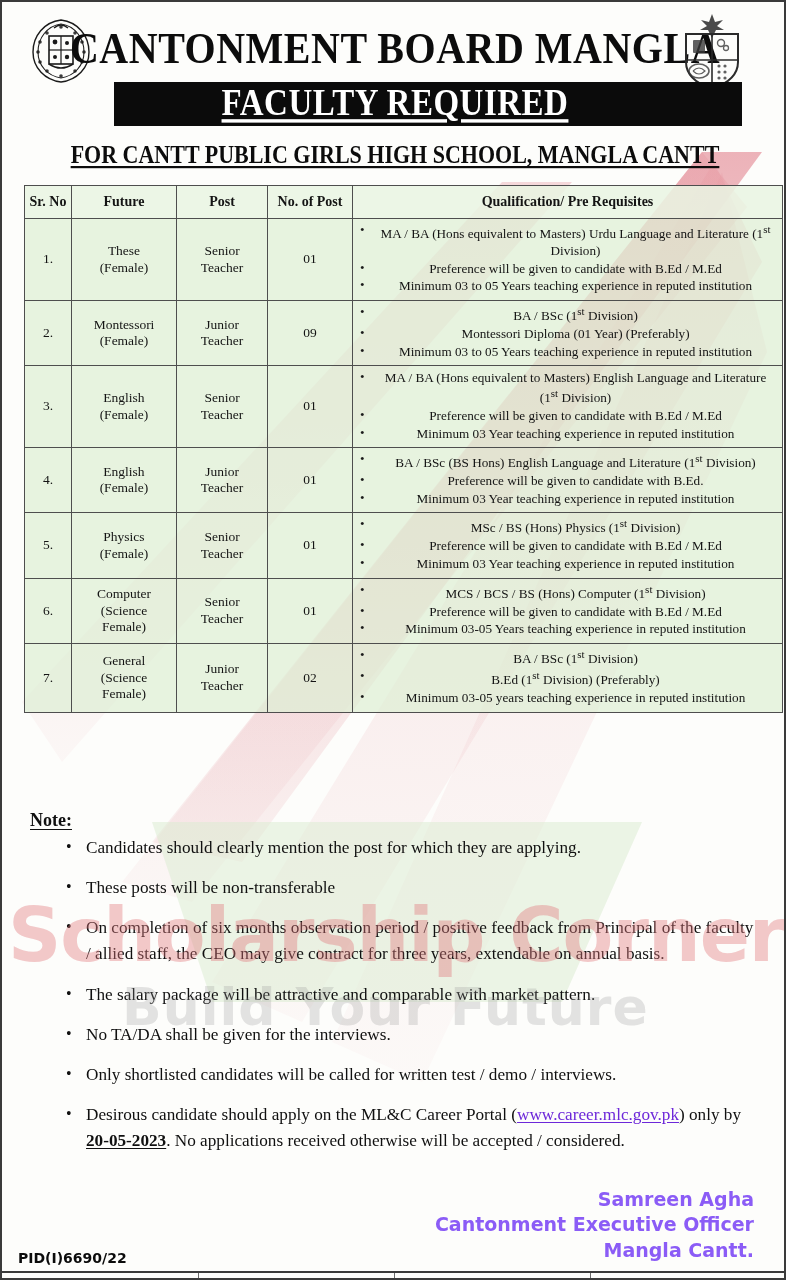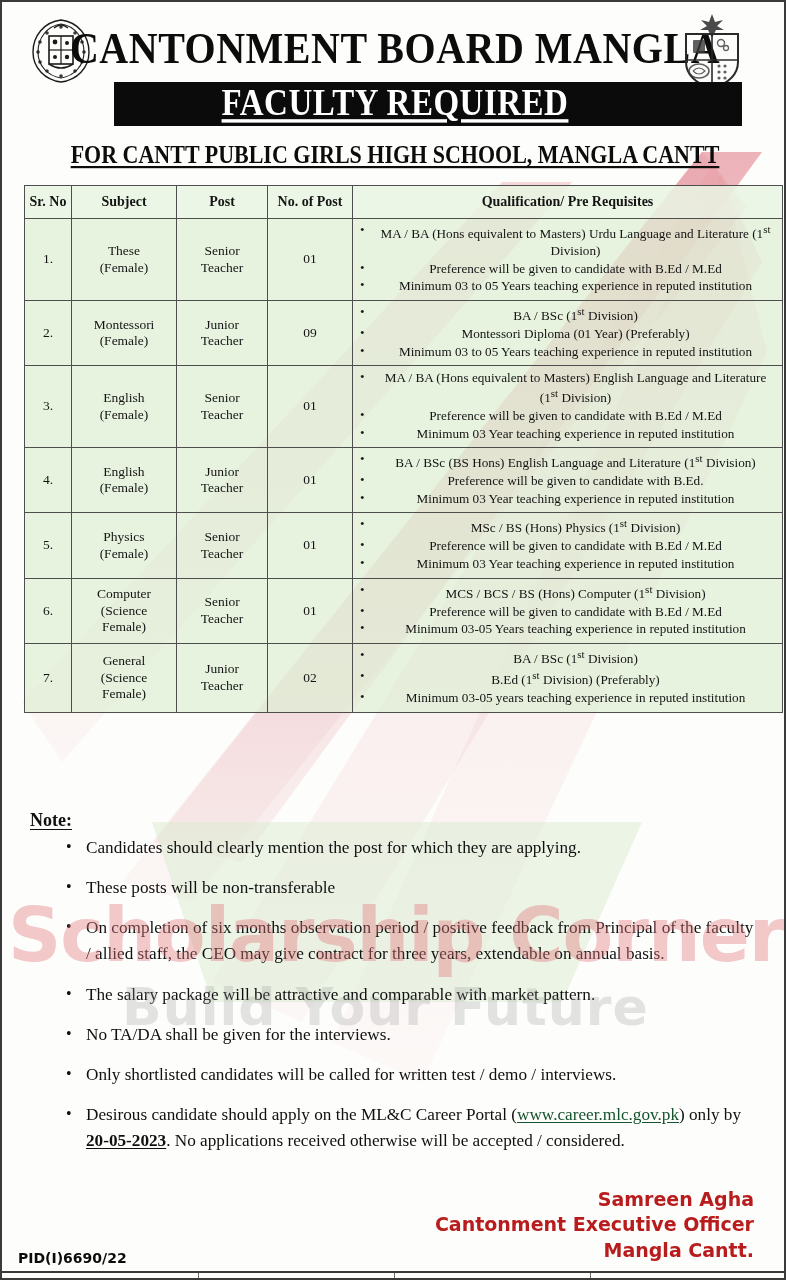--- a/index.html
+++ b/index.html
@@ -213,39 +213,39 @@
   .notes li::before {
     content: "\2022";
     position: absolute;
     left: -20px;
     top: 0;
     font-size: 16px;
   }
   .url-link {
     text-decoration: underline;
     text-underline-offset: 2px;
-    color: #14532d;
+    color: #6d28d9;
   }
   .date-bold {
     font-weight: bold;
     text-decoration: underline;
     text-underline-offset: 2px;
   }
 
   
   .signature {
     position: absolute;
     right: 30px;
     top: 1185px;
     text-align: right;
     font-family: "DejaVu Sans", "Liberation Sans", sans-serif;
     font-weight: bold;
     font-size: 19px;
     line-height: 1.34;
-    color: #b91c1c;
+    color: #8b5cf6;
     z-index: 6;
   }
   .pid {
     position: absolute;
     left: 16px;
     top: 1248px;
     font-family: "DejaVu Sans", "Liberation Sans", sans-serif;
     font-weight: bold;
     font-size: 14px;
     color: #0b0b0b;
@@ -352,21 +352,21 @@
     </div>
   </div>
 
   <div class="subtitle">FOR CANTT PUBLIC GIRLS HIGH SCHOOL, MANGLA CANTT</div>
 
   <div class="table-wrap">
     <table class="jobs">
       <thead>
         <tr>
           <th class="c-sr"><span>Sr. No</span></th>
-          <th class="c-sub">Subject</th>
+          <th class="c-sub">Future</th>
           <th class="c-post">Post</th>
           <th class="c-no"><span>No. of Post</span></th>
           <th class="c-qual">Qualification/ Pre Requisites</th>
         </tr>
       </thead>
       <tbody id="tbody">
           <tr>
             <td class="c-sr">1.</td>
             <td class="c-sub sub-lines">
               <div>These</div>

